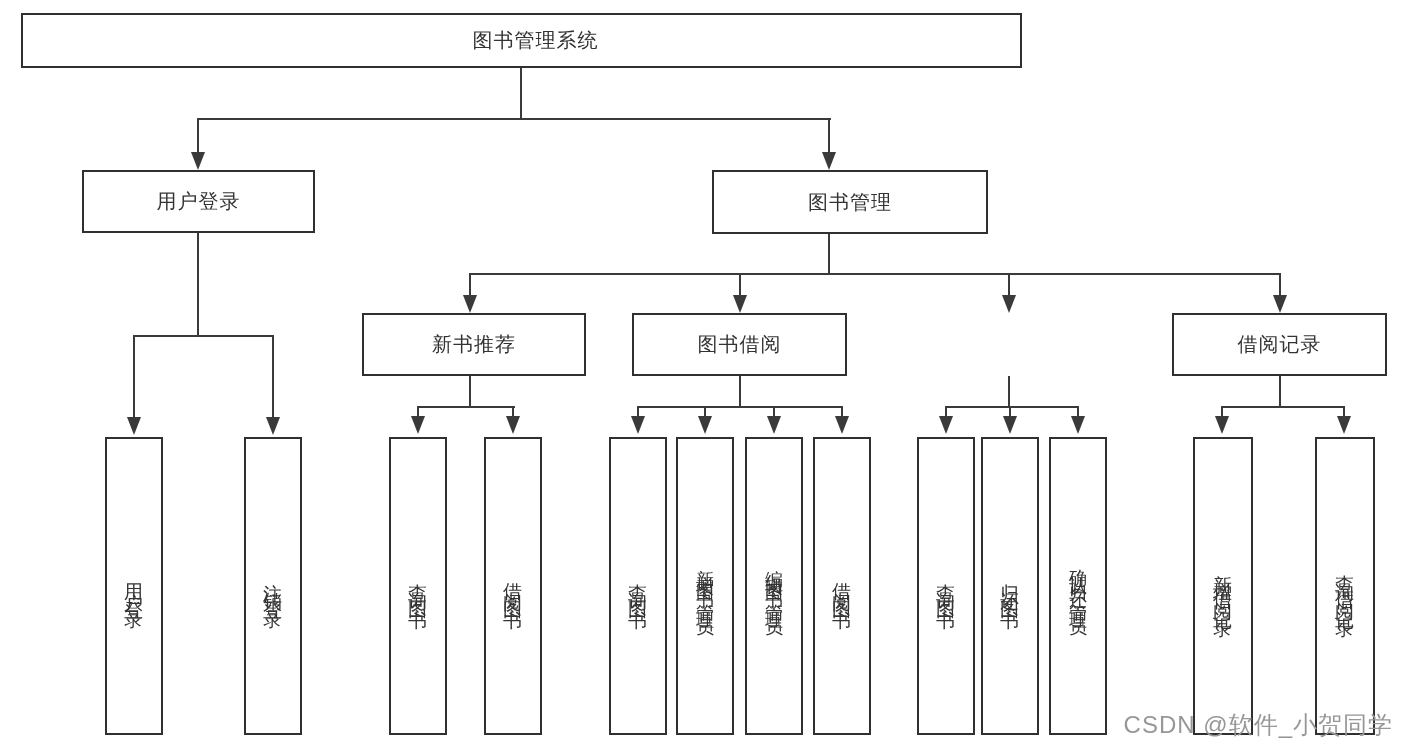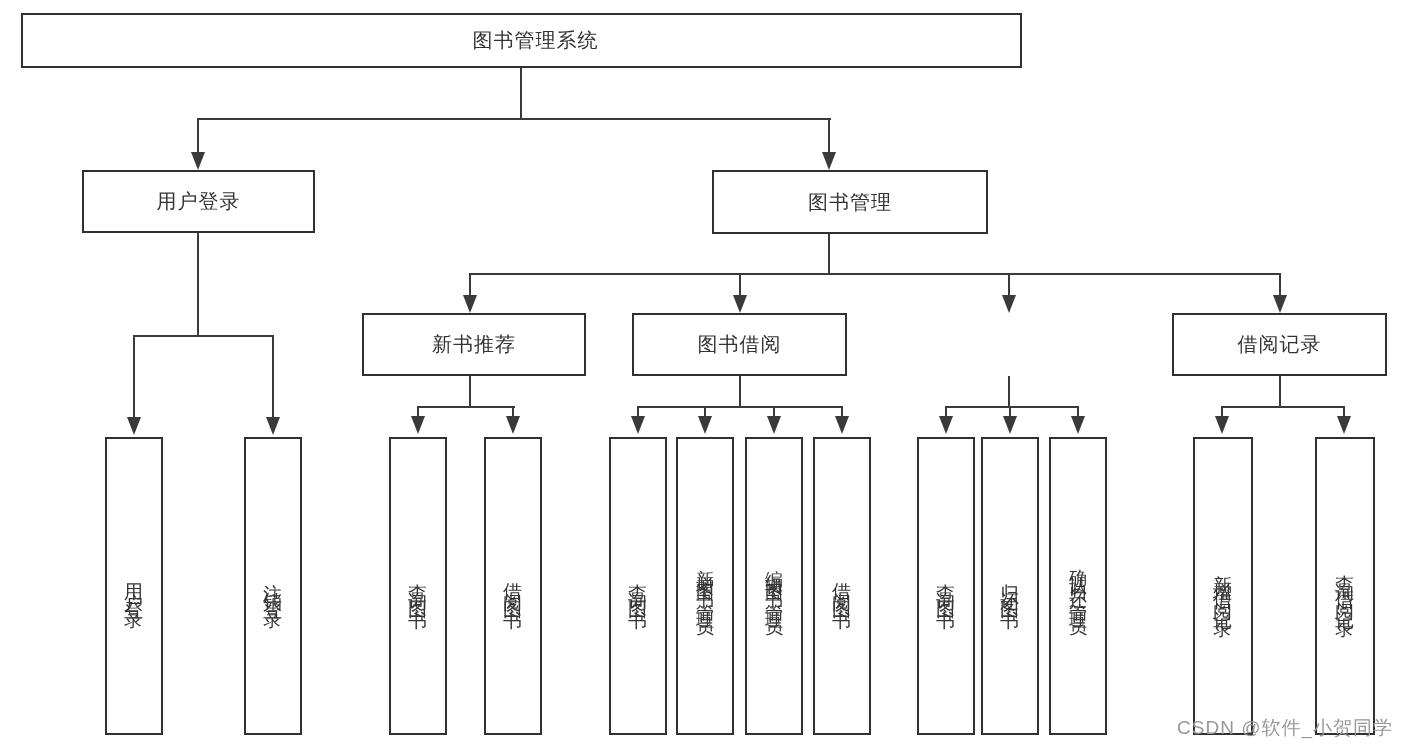--- a/index.html
+++ b/index.html
@@ -56,21 +56,21 @@
   .ar{
     position:absolute;width:0;height:0;z-index:1;
     border-left:7px solid transparent;
     border-right:7px solid transparent;
     border-top:18px solid var(--line);
   }
   .watermark{
     position:absolute;
     right:12px;
     bottom:6px;
-    font-size:19px;
+    font-size:24px;
     color:var(--wm);
     z-index:3;
     letter-spacing:1px;
   }
 </style>
 </head>
 <body>
 
 <div class="canvas">
 

